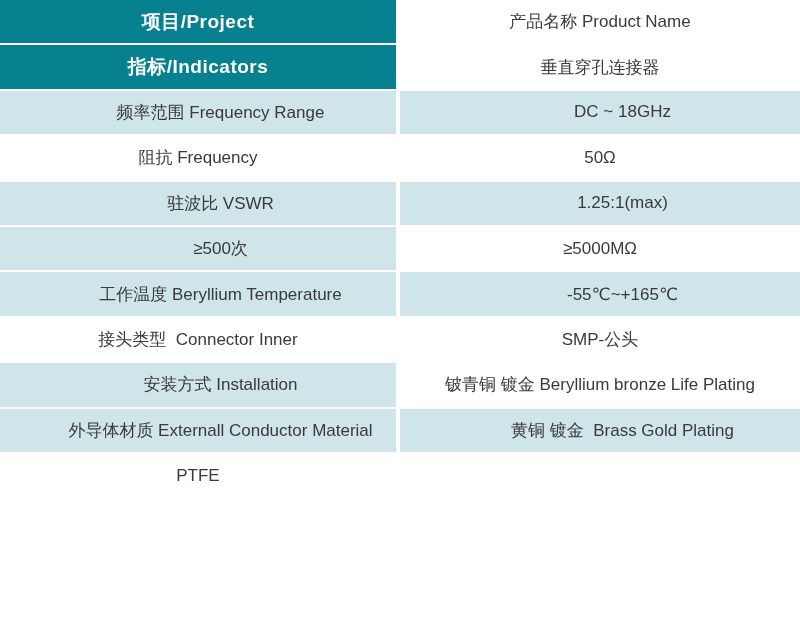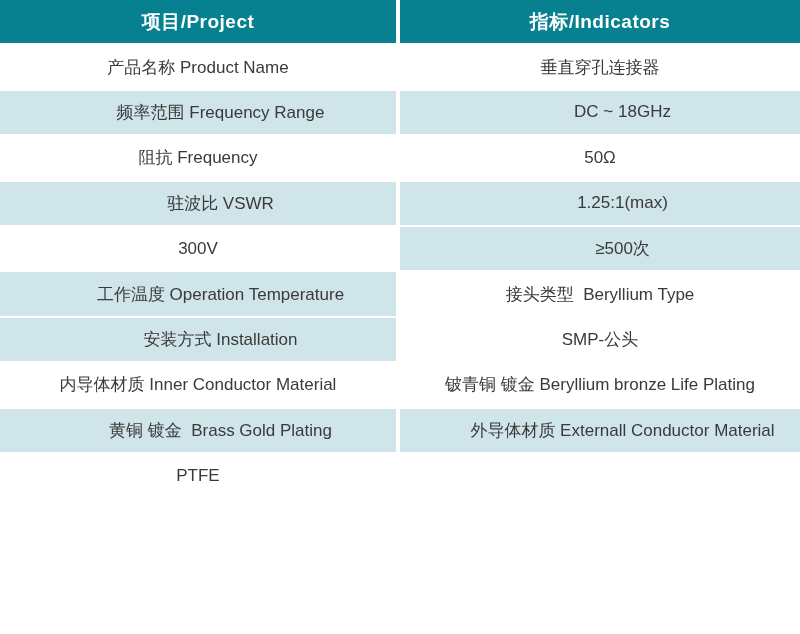--- a/index.html
+++ b/index.html
@@ -44,47 +44,47 @@
     background: var(--row-alt-bg, #cfe5e9);
     padding-left: 45px;
   }
 </style>
 </head>
 <body>
 
 <div class="page">
   <div class="spec-grid" id="spec-grid">
     <div class="cell header">项目/Project</div>
-    <div class="cell header">指标/Indicators</div>
+    <div class="cell project">产品名称 Product Name</div>
 
-  <div class="cell project">产品名称 Product Name</div>
+  <div class="cell header">指标/Indicators</div>
   <div class="cell indicator">垂直穿孔连接器</div>
 
   <div class="cell project alt">频率范围 Frequency Range</div>
   <div class="cell indicator alt">DC ~ 18GHz</div>
 
   <div class="cell project">阻抗 Frequency</div>
   <div class="cell indicator">50Ω</div>
 
   <div class="cell project alt">驻波比 VSWR</div>
   <div class="cell indicator alt">1.25:1(max)</div>
 
-  <div class="cell indicator">300V</div>
 
   <div class="cell indicator alt">≥500次</div>
 
+  <div class="cell indicator">≥5000MΩ</div>
 
-  <div class="cell project alt">工作温度 Operation Temperature</div>
+  <div class="cell project alt">工作温度 Beryllium Temperature</div>
+  <div class="cell indicator alt">-55℃~+165℃</div>
 
-  <div class="cell project">接头类型  Beryllium Type</div>
+  <div class="cell project">接头类型  Connector Inner</div>
+  <div class="cell indicator">SMP-公头</div>
+
   <div class="cell project alt">安装方式 Installation</div>
 
-  <div class="cell indicator">SMP-公头</div>
-
-  <div class="cell project">内导体材质 Inner Conductor Material</div>
   <div class="cell indicator">铍青铜 镀金 Beryllium bronze Life Plating</div>
 
+  <div class="cell project alt">外导体材质 Externall Conductor Material</div>
   <div class="cell indicator alt">黄铜 镀金  Brass Gold Plating</div>
-  <div class="cell project alt">外导体材质 Externall Conductor Material</div>
 
   <div class="cell indicator">PTFE</div>
 </div>
 </div>
 
 </body></html>

